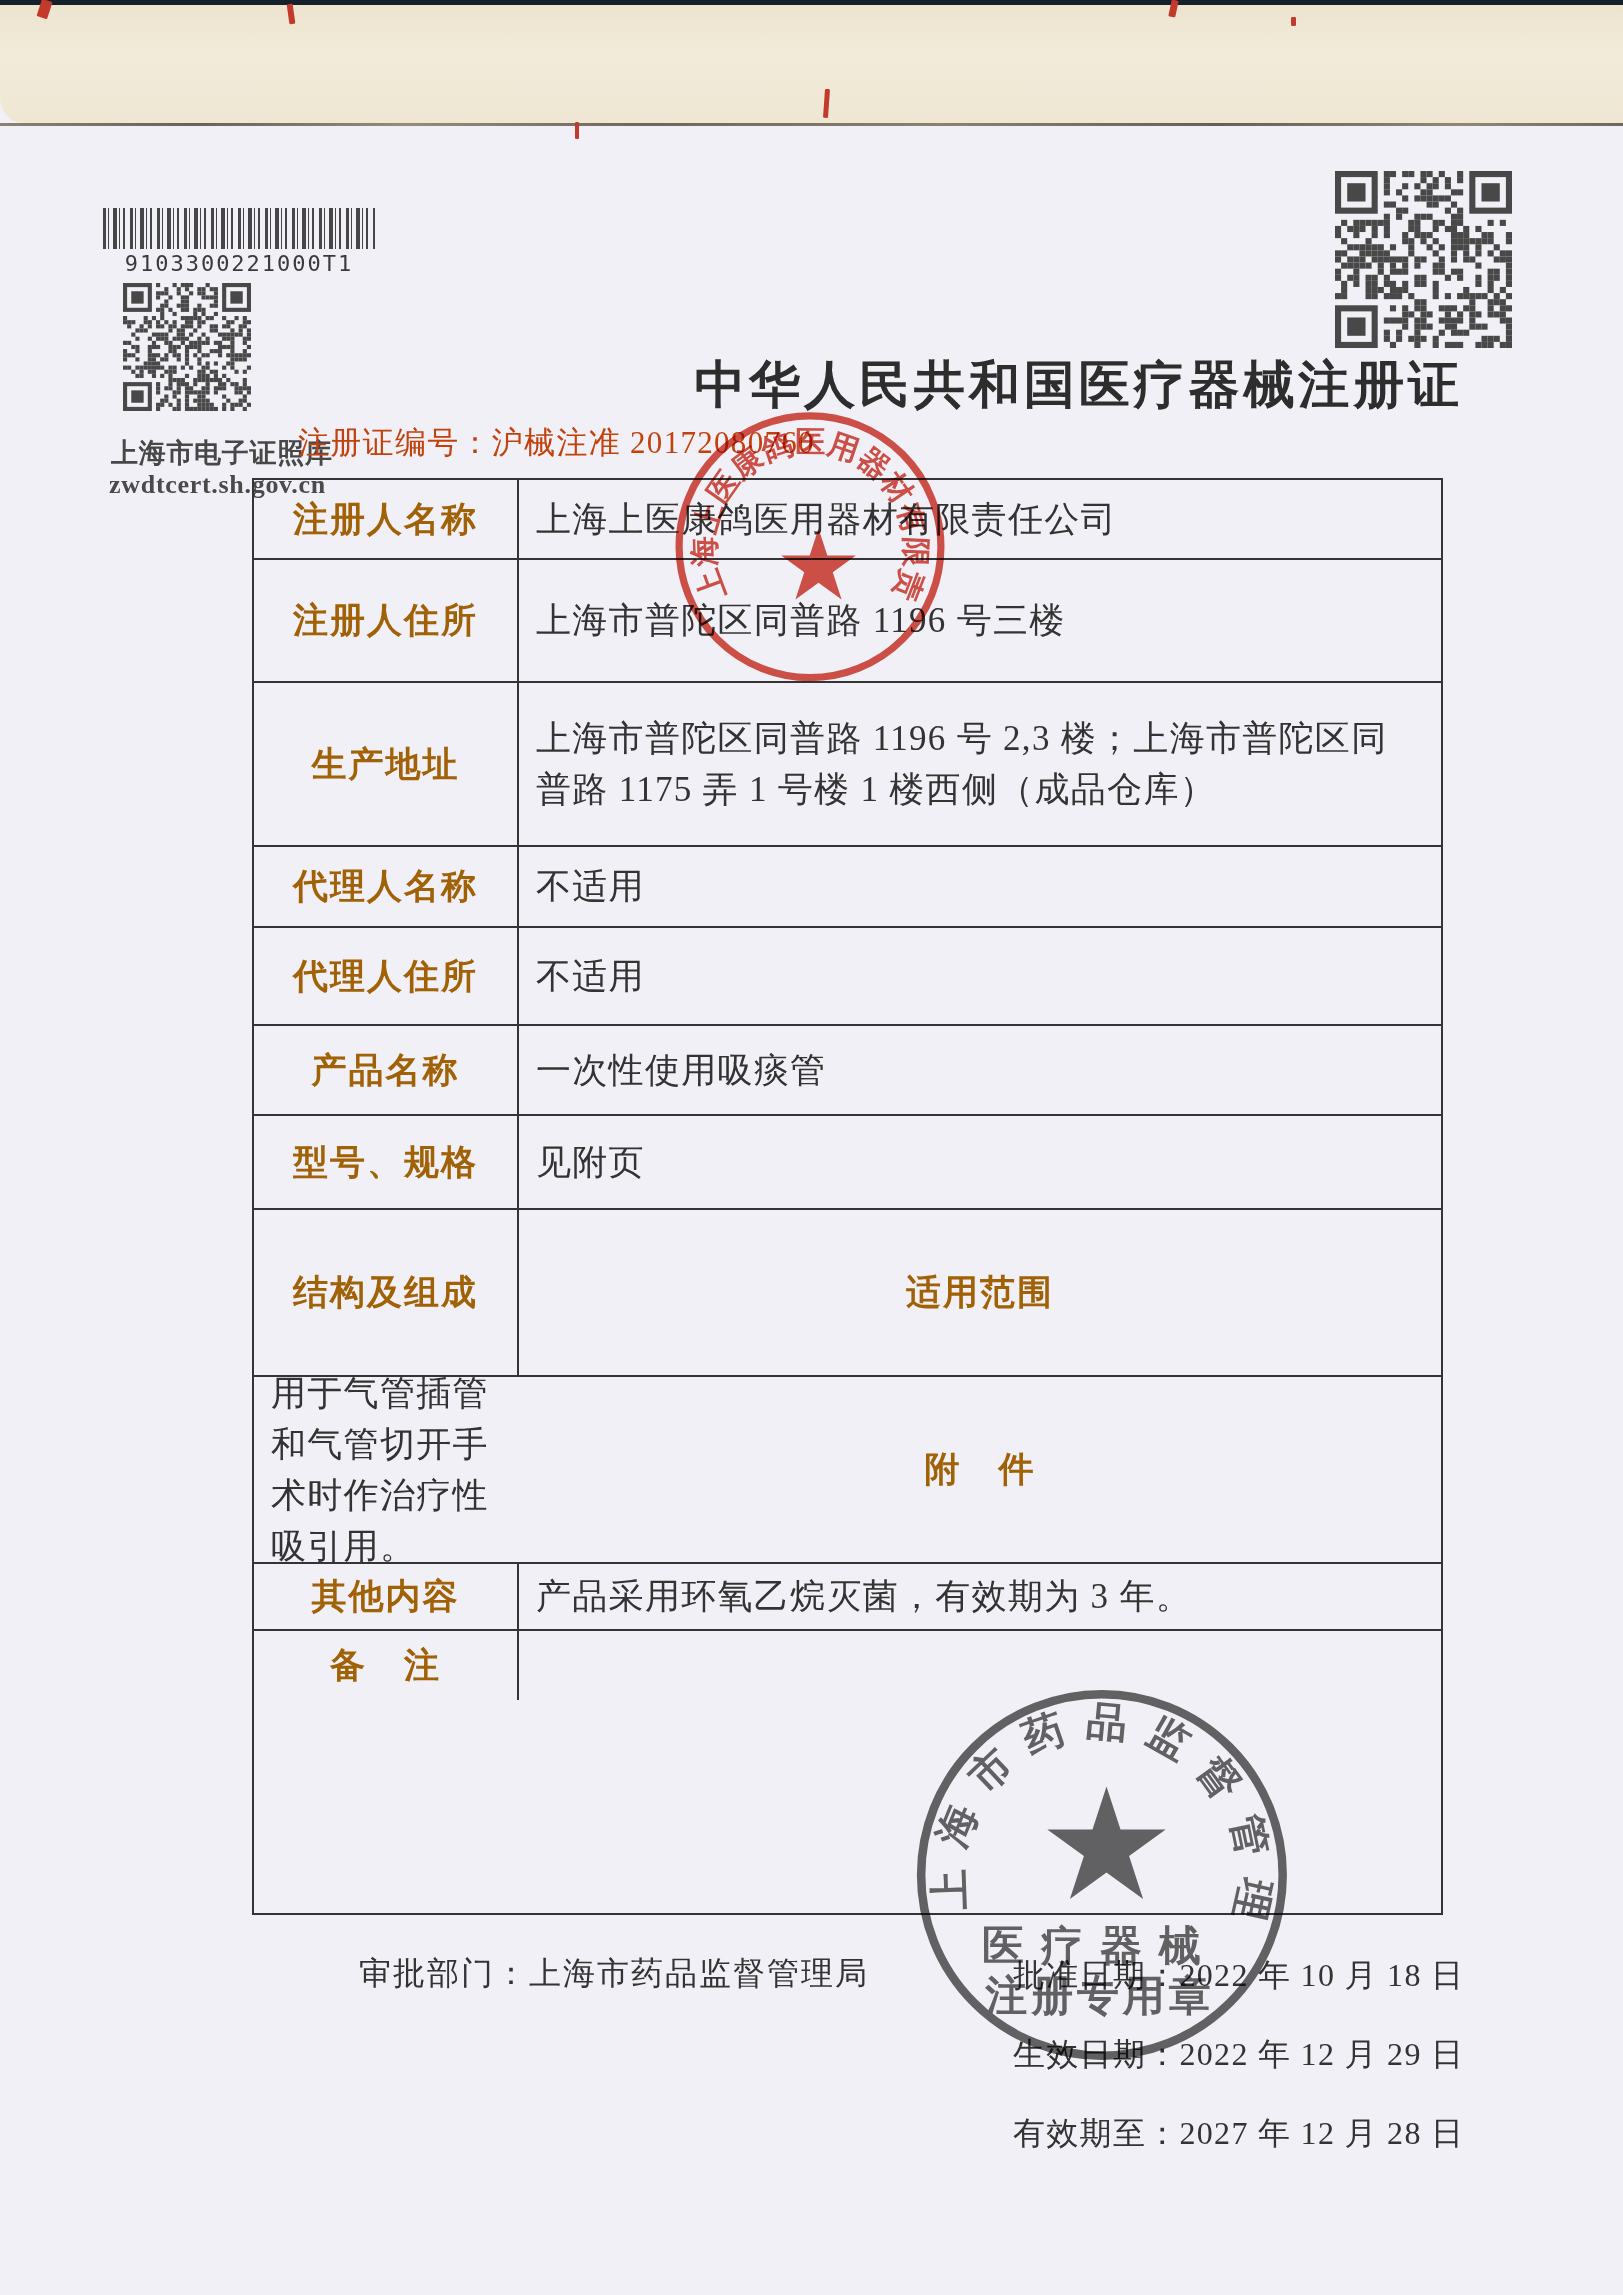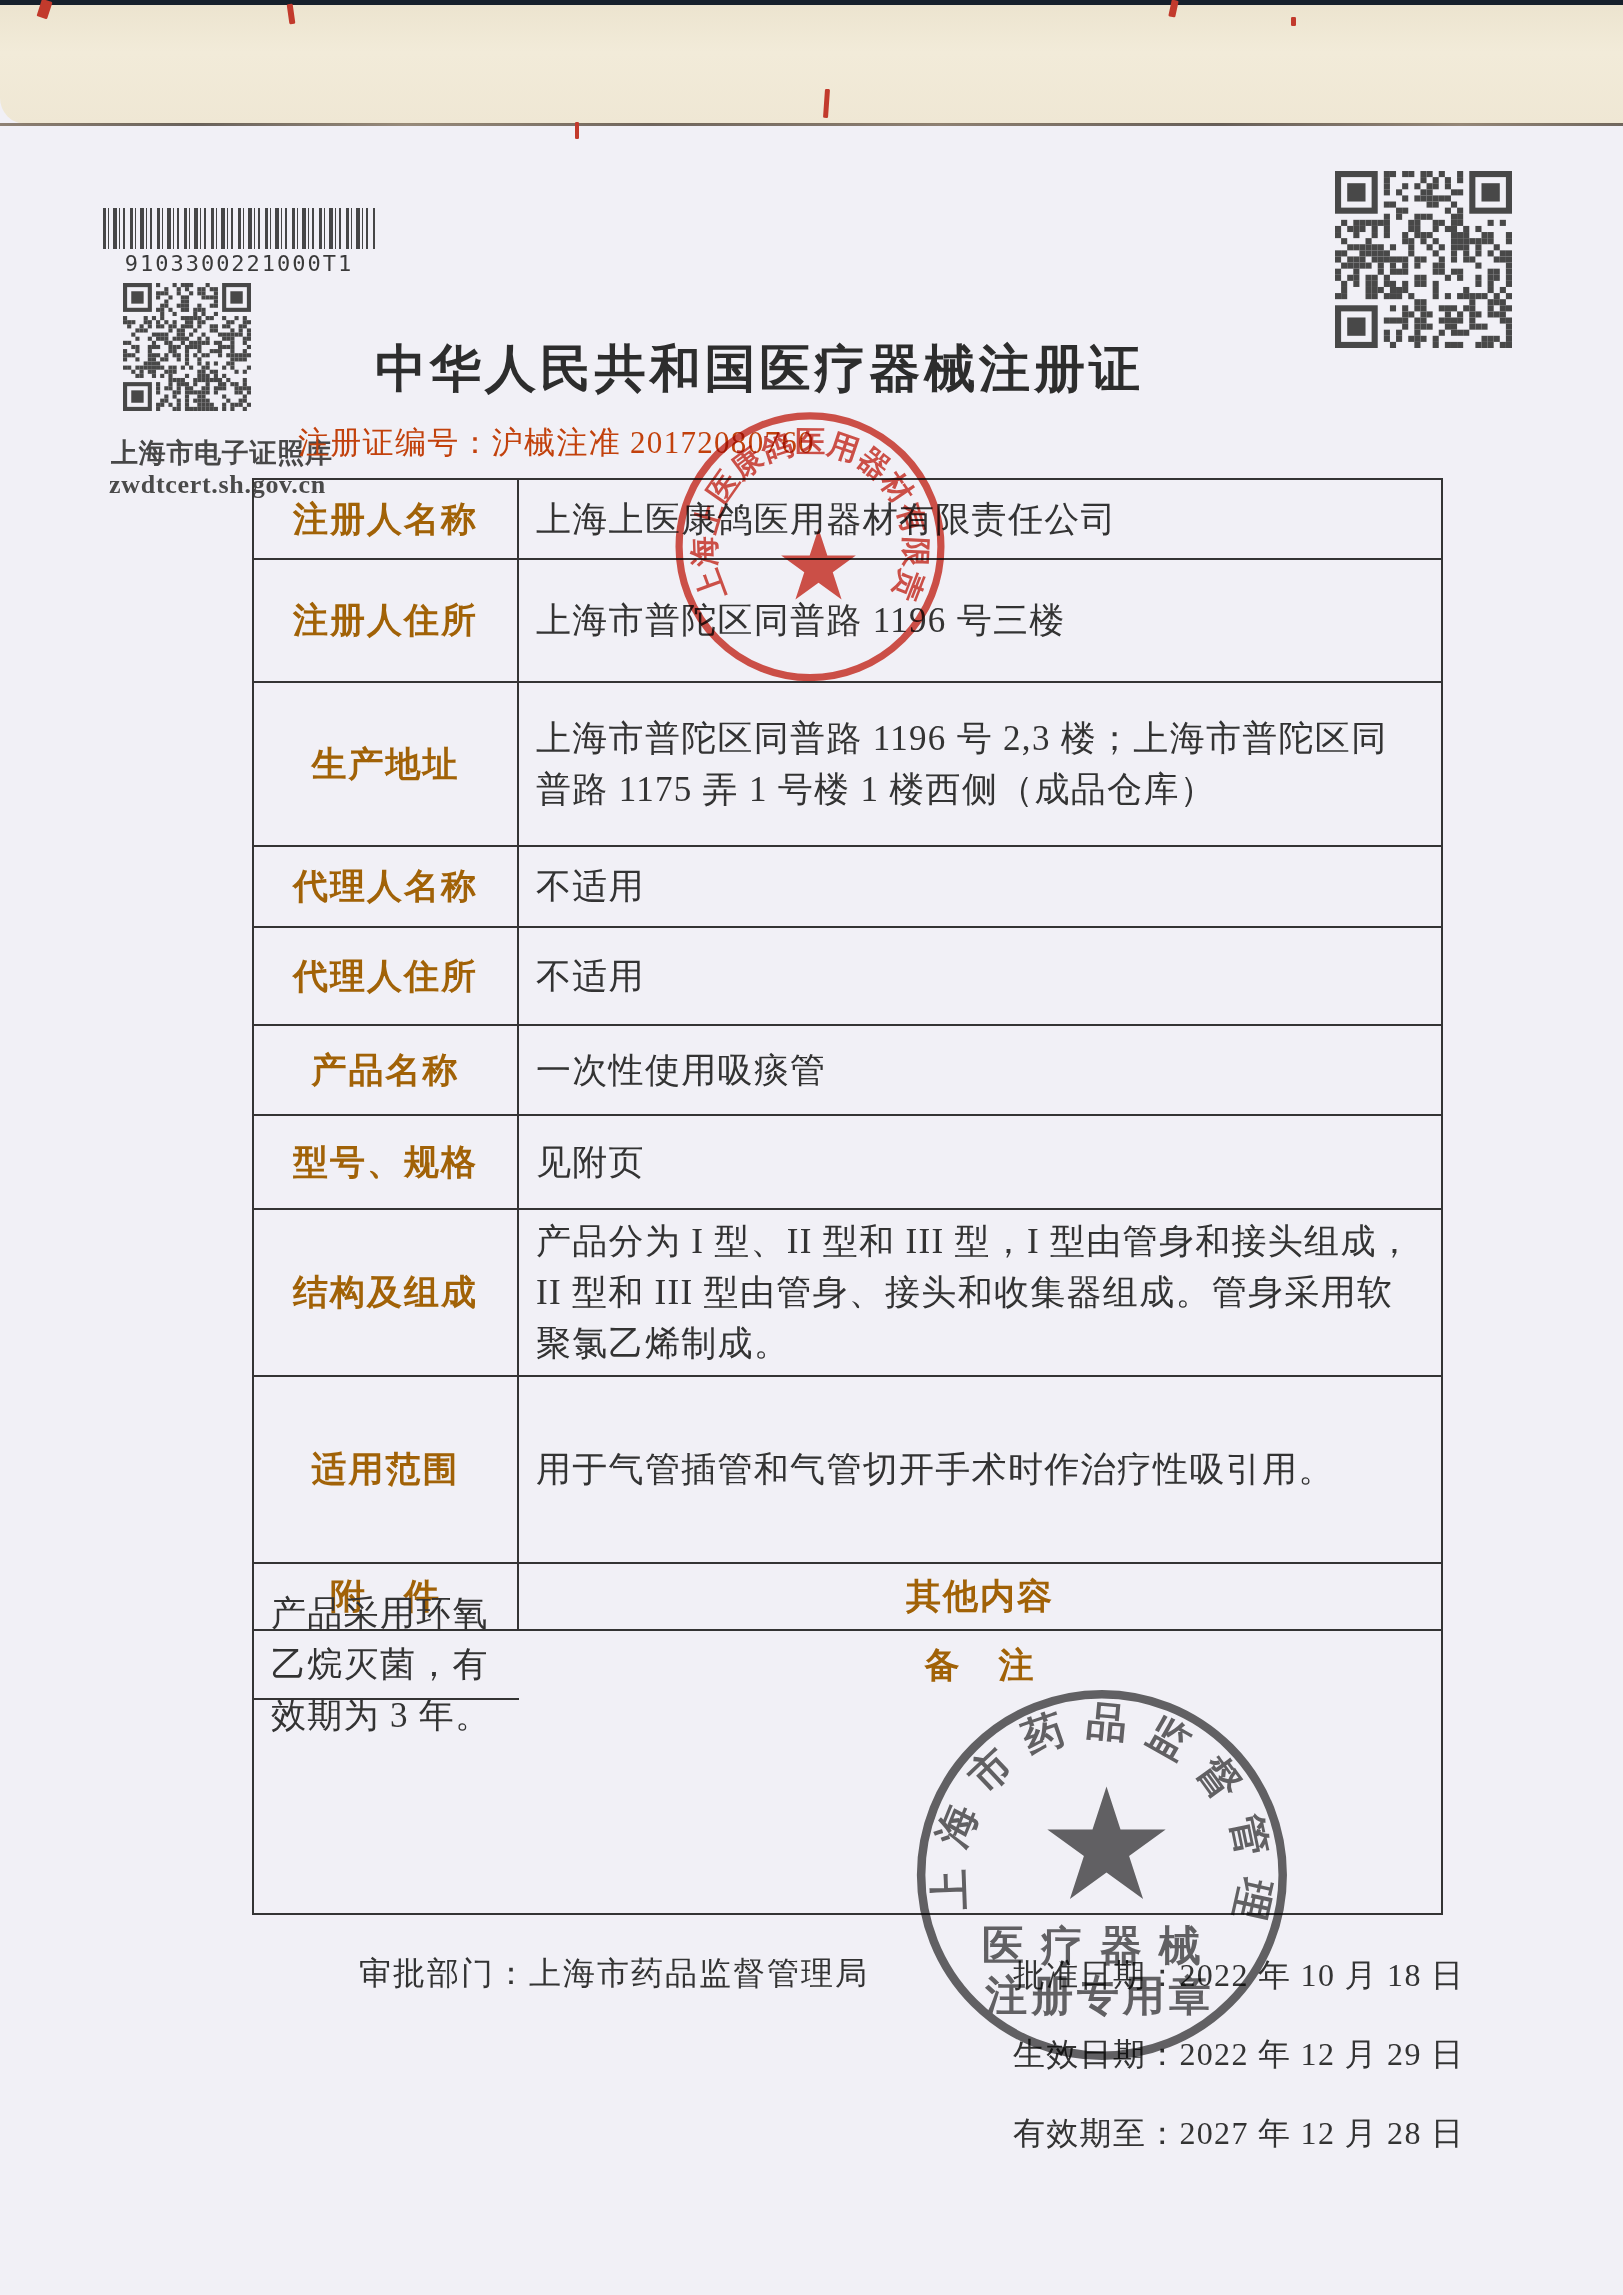--- a/index.html
+++ b/index.html
@@ -53,22 +53,22 @@
     position:absolute;left:111px;top:435px;
     font-family:Liberation Sans, sans-serif;
     font-weight:bold;font-size:27px;color:#474747;letter-spacing:0.7px;
   }
   .ecert-url{
     position:absolute;left:109px;top:470px;
     font-family:"Liberation Serif","DejaVu Serif",serif;
     font-weight:bold;font-size:26px;color:#4a4a4a;letter-spacing:0.7px;
   }
   .title{
-    position:absolute;left:0;top:335px;width:1447px;margin:0;
-    text-align:center;text-indent:72px;
+    position:absolute;left:0;top:335px;width:1447px;margin:16px;
+    text-align:right;text-indent:72px;
     font-size:51px;font-weight:900;color:#2d2d2d;letter-spacing:3.9px;
   }
   .regno{
     position:absolute;left:298px;top:422px;
     font-size:31px;color:#c2410c;letter-spacing:1.3px;
   }
   
   .cert-table{
     position:absolute;left:252px;top:478px;width:1191px;height:1437px;
     box-sizing:border-box;border:2px solid var(--ink);
@@ -844,21 +844,20 @@
     <div class="cell val">上海市普陀区同普路 1196 号 2,3 楼；上海市普陀区同普路 1175 弄 1 号楼 1 楼西侧（成品仓库）</div>
     <div class="cell lab">代理人名称</div>
     <div class="cell val">不适用</div>
     <div class="cell lab">代理人住所</div>
     <div class="cell val">不适用</div>
     <div class="cell lab">产品名称</div>
     <div class="cell val">一次性使用吸痰管</div>
     <div class="cell lab">型号、规格</div>
     <div class="cell val">见附页</div>
     <div class="cell lab">结构及组成</div>
-    <div class="cell val">产品分为 I 型、II 型和 III 型，I 型由管身和接头组成，II 型和 III 型由管身、接头和收集器组成。管身采用软聚氯乙烯制成。</div>
     <div class="cell lab">适用范围</div>
     <div class="cell val">用于气管插管和气管切开手术时作治疗性吸引用。</div>
     <div class="cell lab">附　件</div>
     <div class="cell lab">其他内容</div>
     <div class="cell val">产品采用环氧乙烷灭菌，有效期为 3 年。</div>
     <div class="cell lab last">备　注</div>
   </div>
 
   <div class="approval"><span>审批部门：</span><span>上海市药品监督管理局</span></div>
   <div class="date-line" id="date-0"><span>批准日期：</span><span>2022 年 10 月 18 日</span></div>

